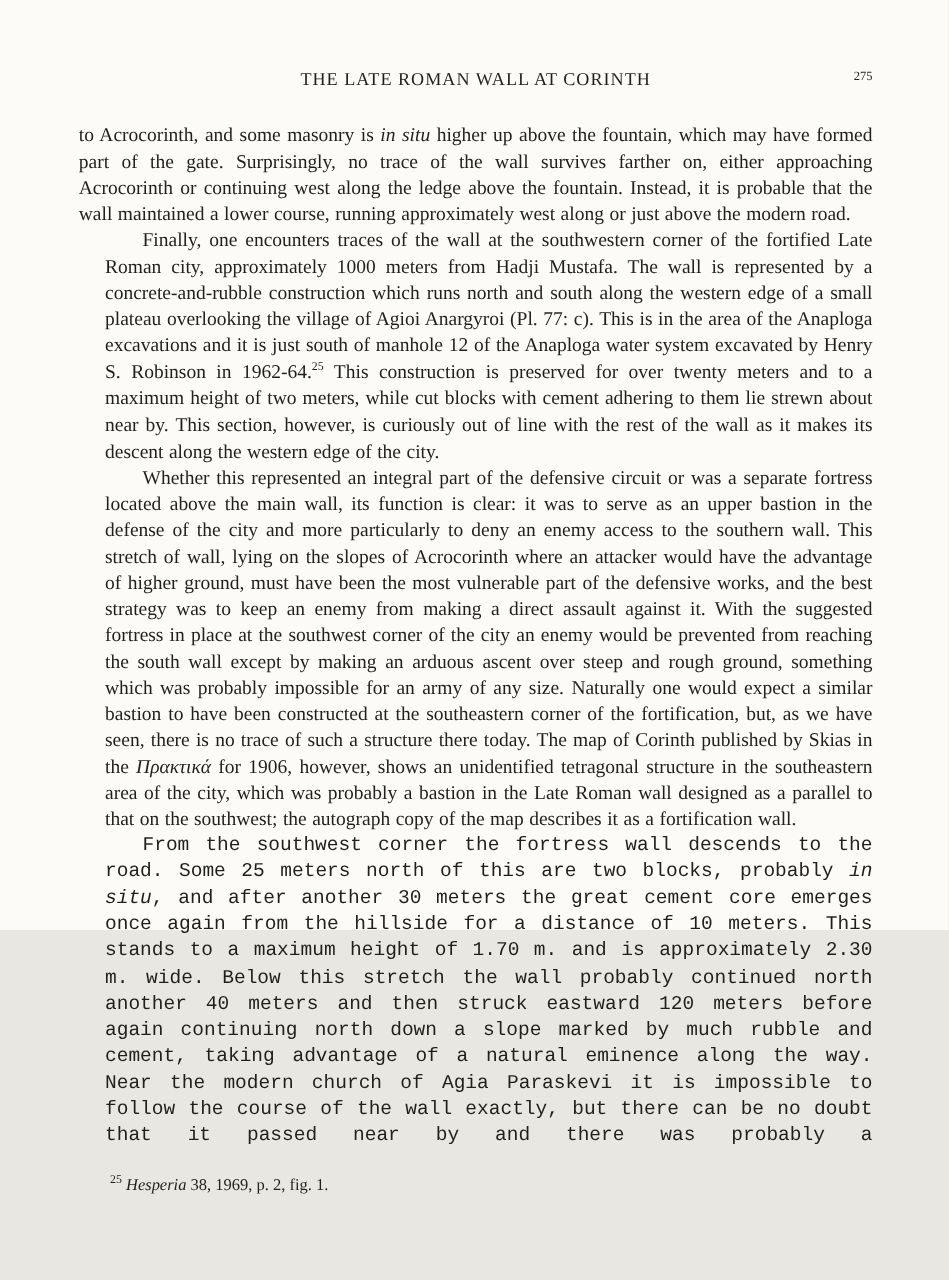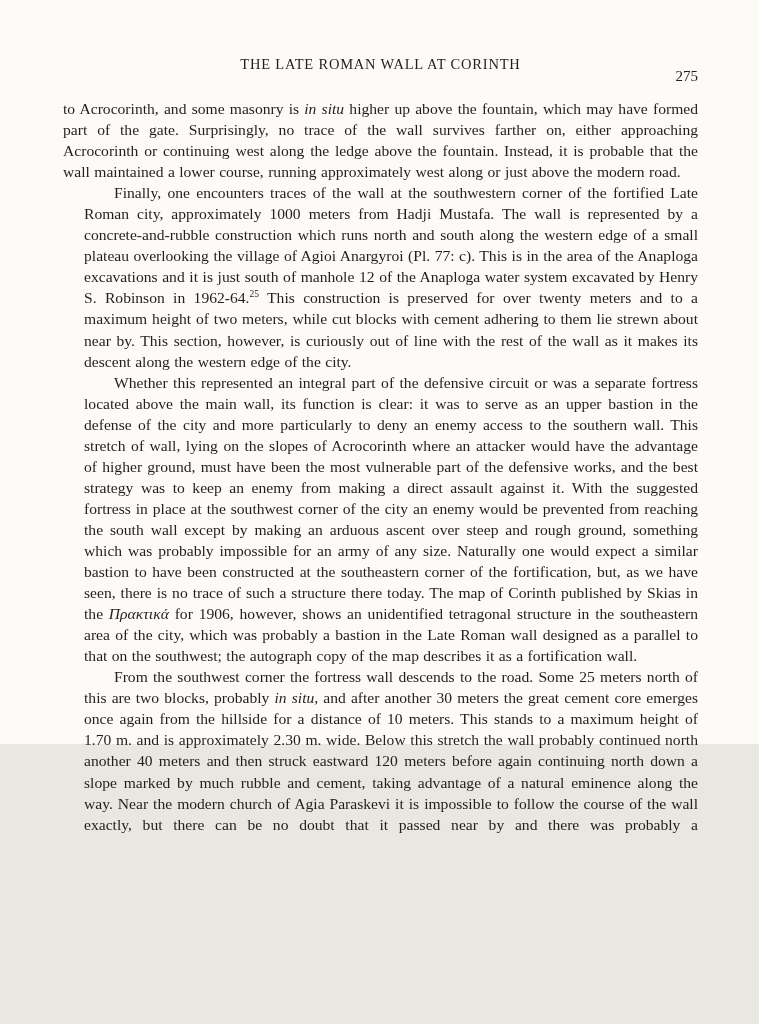--- a/index.html
+++ b/index.html
@@ -22,31 +22,31 @@
   }
   .title {
     font-size: 14.5px;
     font-weight: 400;
     text-align: center;
     letter-spacing: 0.8px;
     white-space: nowrap;
   }
   .page-number {
     position: absolute;
-    right: 0; top: 12px;
-    font-size: 15px;
+    right: 0; top: 0;
+    font-size: 10px;
   }
   .body-text .para {
     font-size: 15.6px;
     line-height: 1.35;
     text-align: justify;
     word-spacing: 0.5px;
   }
   .para.indent { text-indent: 30px; margin-left: 21px; }
-  .para.last-justify { text-align-last: justify; }
+  .para.last-justify { text-align-last: justify; font-family: Liberation Mono, monospace; }
   .it { font-style: italic; }
   sup {
     font-size: 9.5px;
     vertical-align: super;
     line-height: 0;
   }
   .footnote {
     margin-top: 21px;
     font-size: 13.2px;
   }
@@ -61,13 +61,16 @@
     <span class="page-number">275</span>
   </header>
 
   <main class="body-text">
       <p class="para"><span>to Acrocorinth, and some masonry is </span><span class="it">in situ</span><span> higher up above the fountain, which may have formed part of the gate.  Surprisingly, no trace of the wall survives farther on, either approaching Acrocorinth or continuing west along the ledge above the fountain. Instead, it is probable that the wall maintained a lower course, running approximately west along or just above the modern road.</span></p>
       <p class="para indent"><span>Finally, one encounters traces of the wall at the southwestern corner of the fortified Late Roman city, approximately 1000 meters from Hadji Mustafa.  The wall is represented by a concrete-and-rubble construction which runs north and south along the western edge of a small plateau overlooking the village of Agioi Anargyroi (Pl. 77: c).  This is in the area of the Anaploga excavations and it is just south of manhole 12 of the Anaploga water system excavated by Henry S. Robinson in 1962-64.</span><sup>25</sup><span>  This construction is preserved for over twenty meters and to a maximum height of two meters, while cut blocks with cement adhering to them lie strewn about near by. This section, however, is curiously out of line with the rest of the wall as it makes its descent along the western edge of the city.</span></p>
       <p class="para indent"><span>Whether this represented an integral part of the defensive circuit or was a separate fortress located above the main wall, its function is clear:  it was to serve as an upper bastion in the defense of the city and more particularly to deny an enemy access to the southern wall.  This stretch of wall, lying on the slopes of Acrocorinth where an attacker would have the advantage of higher ground, must have been the most vulnerable part of the defensive works, and the best strategy was to keep an enemy from making a direct assault against it.  With the suggested fortress in place at the southwest corner of the city an enemy would be prevented from reaching the south wall except by making an arduous ascent over steep and rough ground, something which was probably impossible for an army of any size.  Naturally one would expect a similar bastion to have been constructed at the southeastern corner of the fortification, but, as we have seen, there is no trace of such a structure there today. The map of Corinth published by Skias in the </span><span class="it">Πρακτικά</span><span> for 1906, however, shows an unidentified tetragonal structure in the southeastern area of the city, which was probably a bastion in the Late Roman wall designed as a parallel to that on the southwest; the autograph copy of the map describes it as a fortification wall.</span></p>
       <p class="para indent last-justify"><span>From the southwest corner the fortress wall descends to the road.  Some 25 meters north of this are two blocks, probably </span><span class="it">in situ</span><span>, and after another 30 meters the great cement core emerges once again from the hillside for a distance of 10 meters. This stands to a maximum height of 1.70 m. and is approximately 2.30 m. wide.  Below this stretch the wall probably continued north another 40 meters and then struck eastward 120 meters before again continuing north down a slope marked by much rubble and cement, taking advantage of a natural eminence along the way.  Near the modern church of Agia Paraskevi it is impossible to follow the course of the wall exactly, but there can be no doubt that it passed near by and there was probably a</span></p>
     </main>
 
+  <footer class="footnote">
+    <p class="fn-line"><sup>25</sup><span> </span><span class="it">Hesperia</span><span> 38, 1969, p. 2, fig. 1.</span></p>
+  </footer>
 </div>
 
 </body></html>

